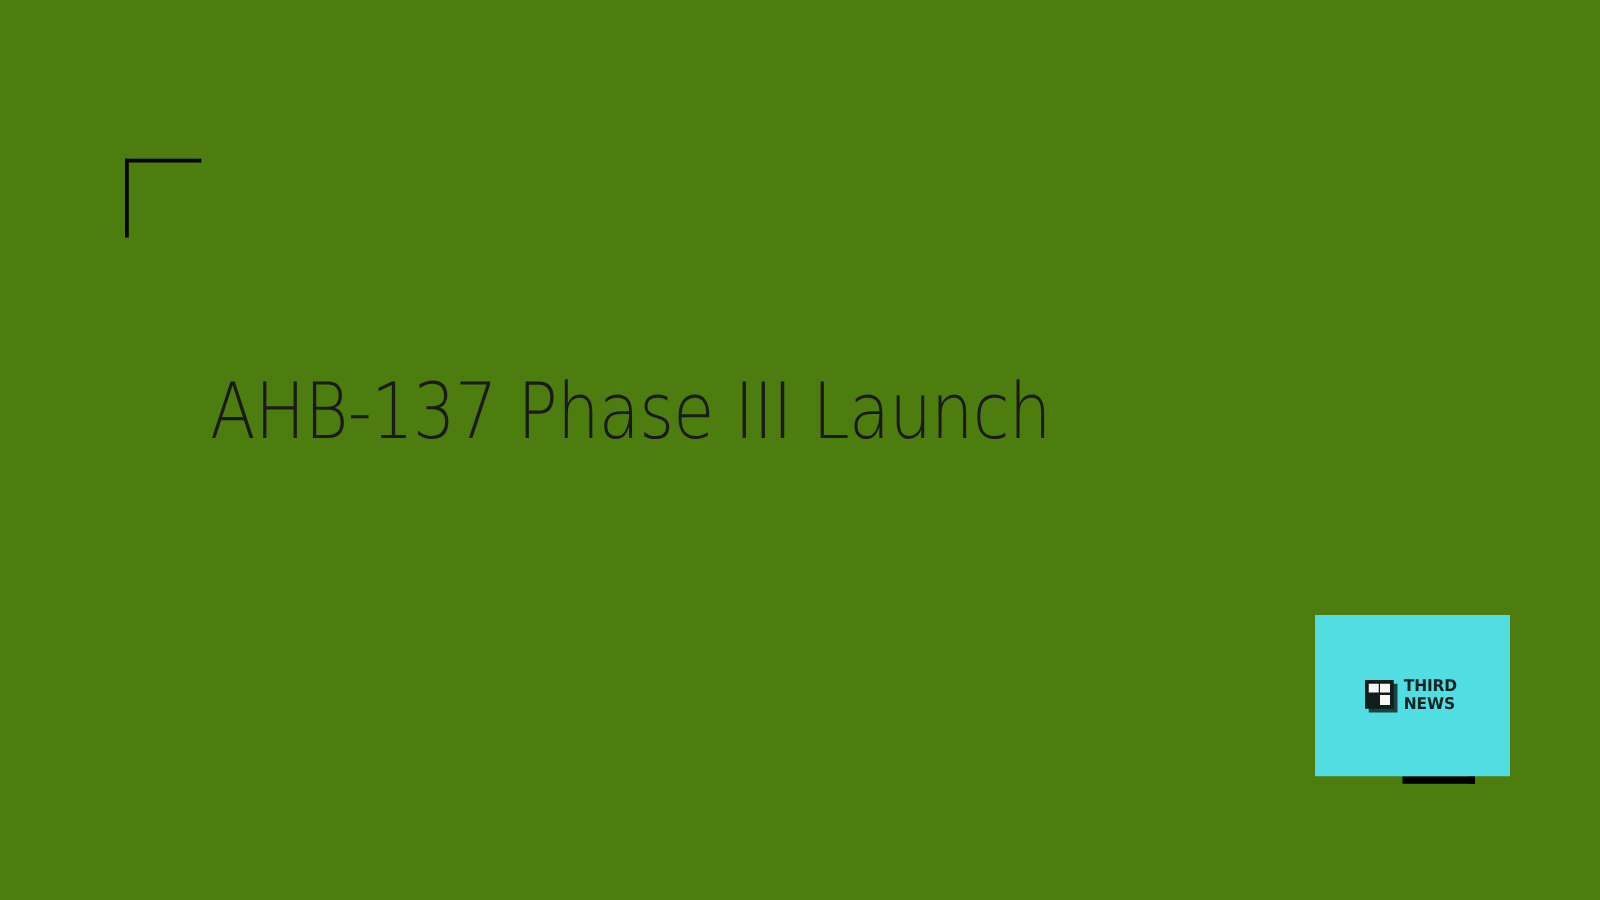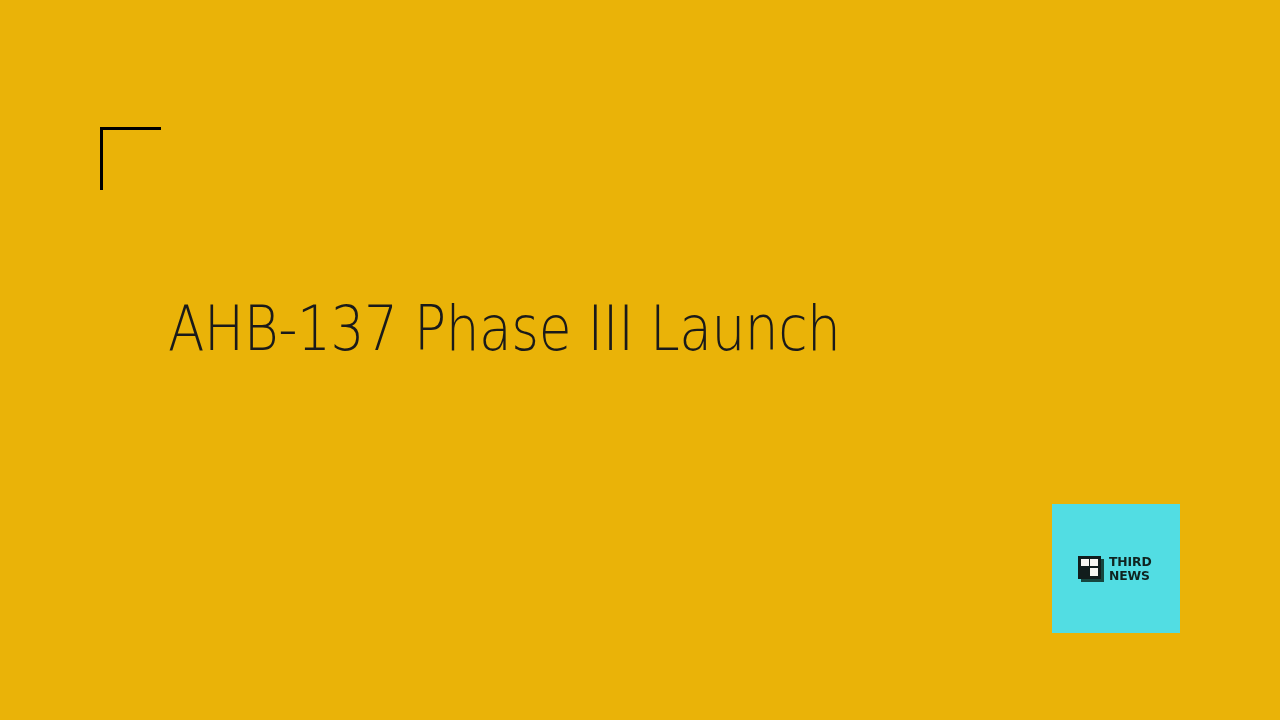--- a/index.html
+++ b/index.html
@@ -10,21 +10,21 @@
   }
   body {
     font-family: "Liberation Sans", sans-serif;
   }
 
   
   .slide {
     position: relative;
     width: 1280px;
     height: 720px;
-    background: #eab308;
+    background: #4d7c0f;
     overflow: hidden;
   }
 
   
   .corner-bracket-tl {
     position: absolute;
     left: 100px;
     top: 127px;
     width: 61px;
     height: 63px;
@@ -69,22 +69,22 @@
     top: 78px;
     width: 58px;
     height: 57px;
     border-right: 6px solid #000000;
     border-bottom: 6px solid #000000;
     box-sizing: border-box;
   }
   .logo-tile {
     position: absolute;
     left: 0;
-    top: 12px;
-    width: 128px;
+    top: 0;
+    width: 156px;
     height: 129px;
     background: #52dde3;
     display: flex;
     align-items: center;
     justify-content: center;
   }
   .logo-inner {
     display: flex;
     align-items: center;
     gap: 5px;

